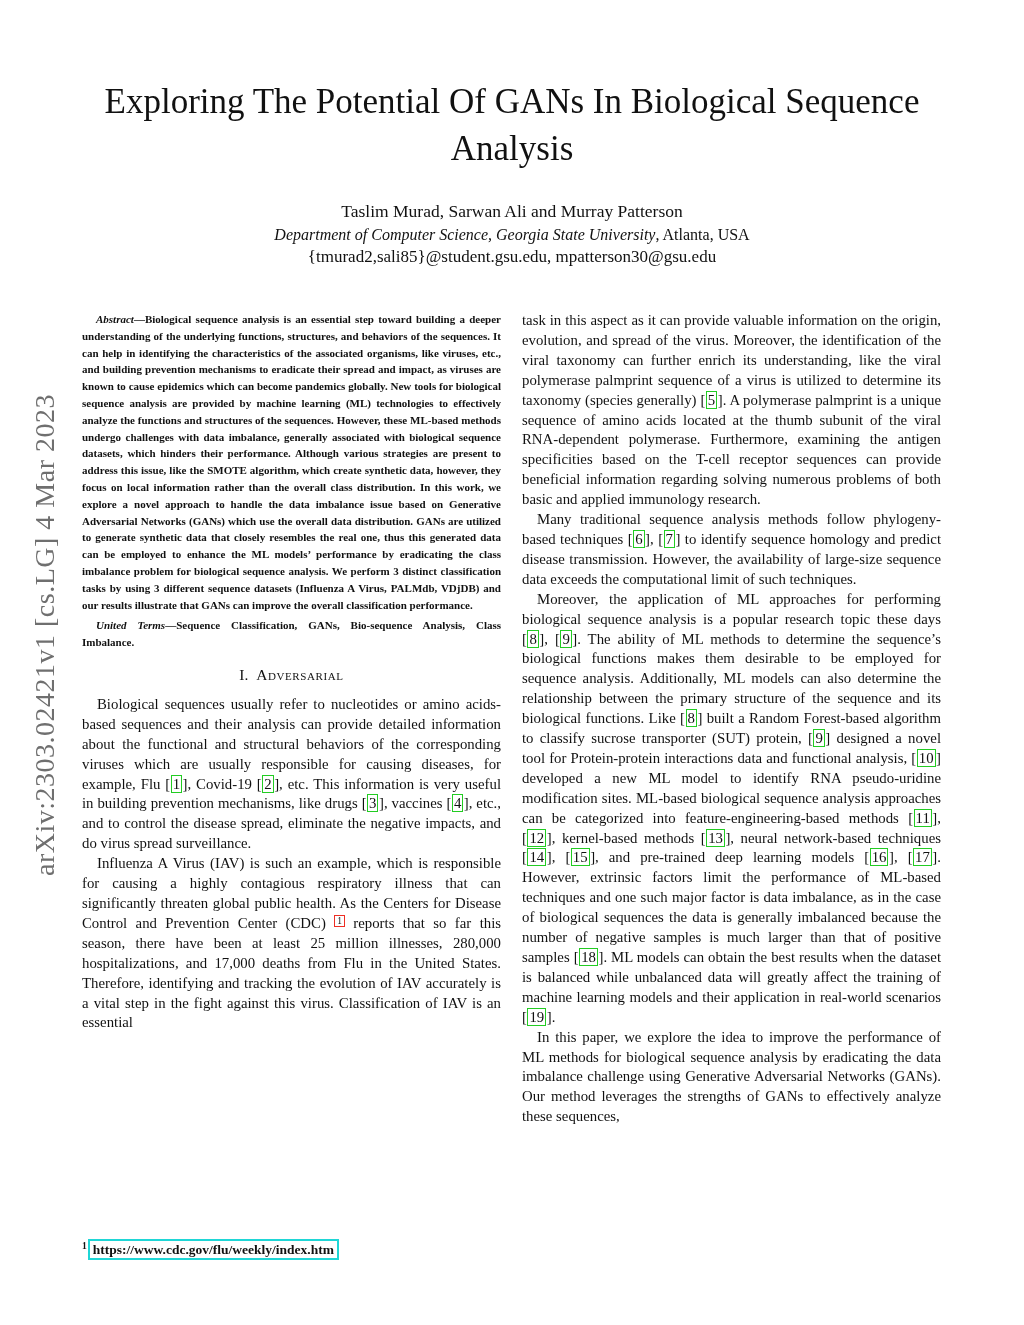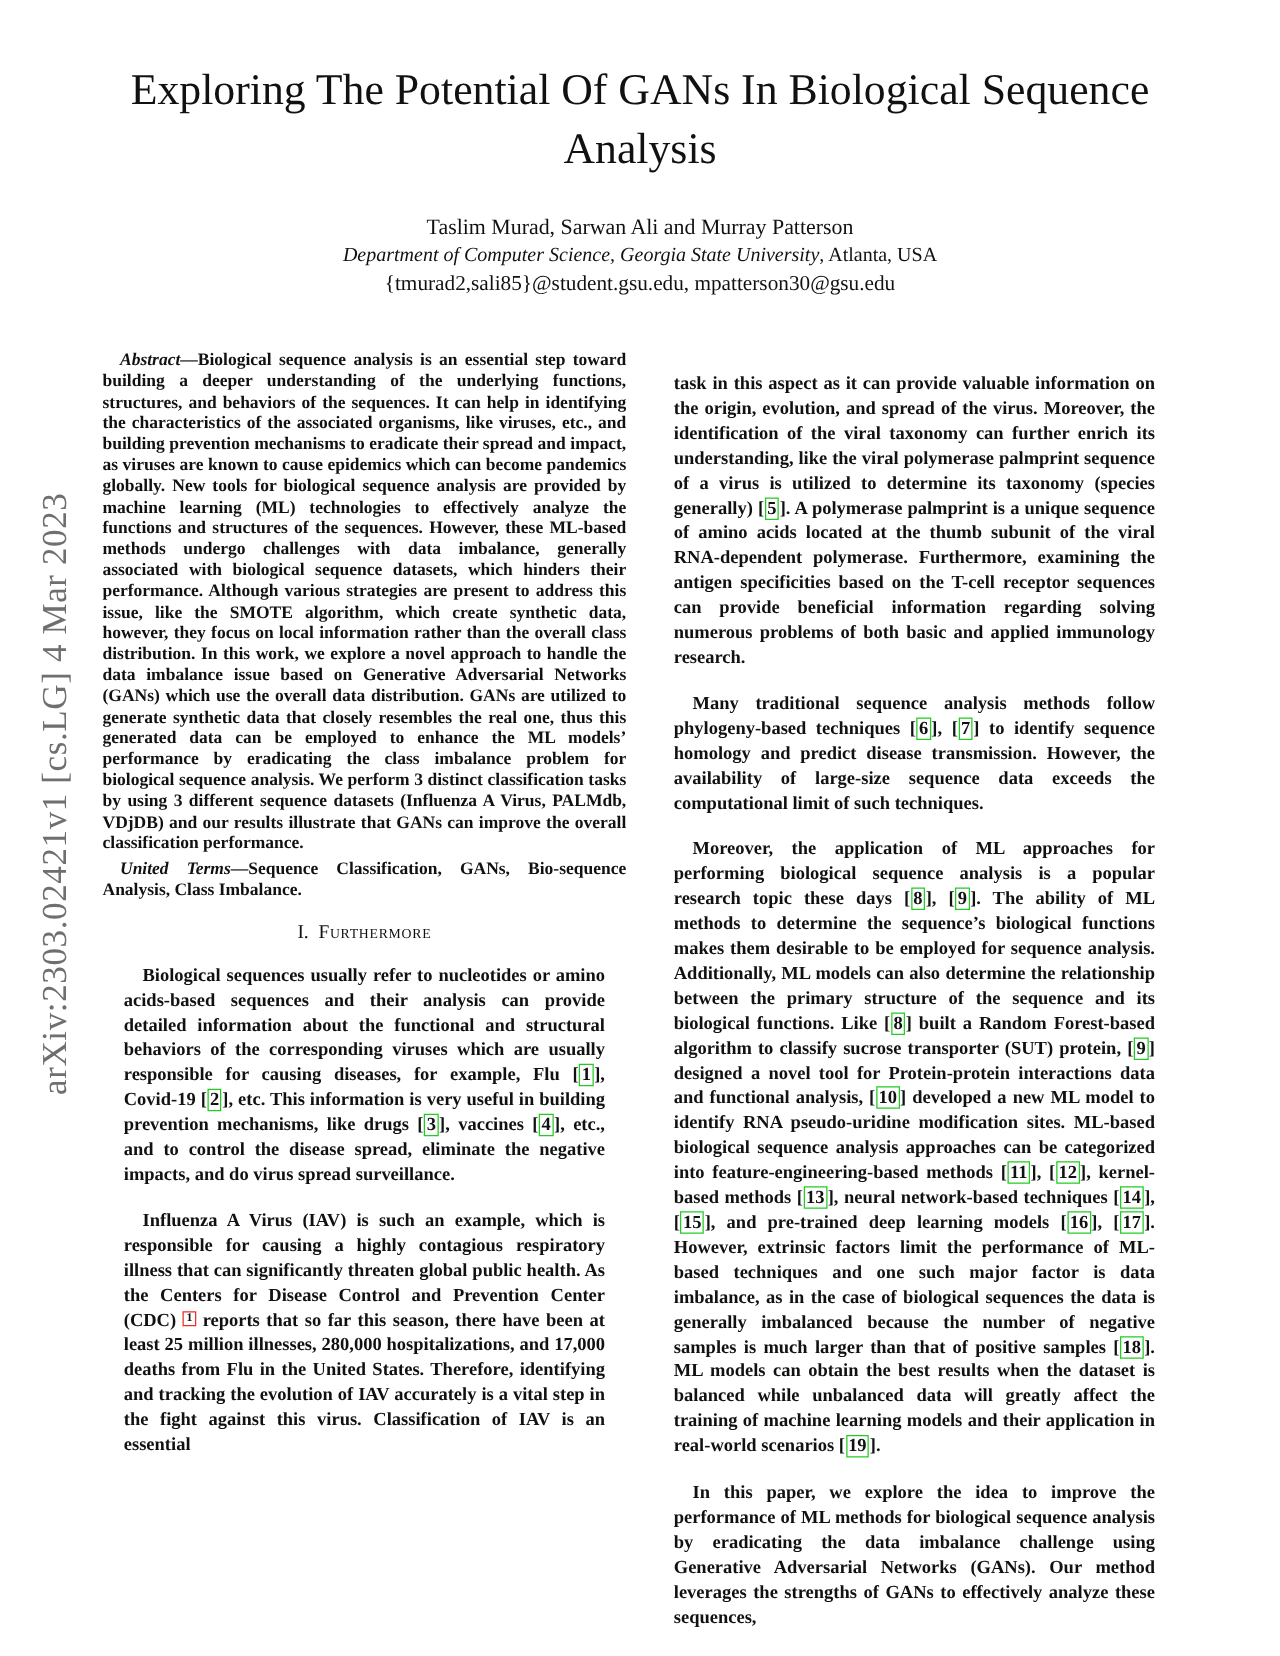--- a/index.html
+++ b/index.html
@@ -8,44 +8,44 @@
     font-family:"Liberation Serif","DejaVu Serif",serif;color:#111;
     --cite-green:#22cc22;--url-cyan:#1fd6d6;--fnref-red:#ee2e24;--sidebar-gray:#6f6f6f;
   }
   .page{position:absolute;inset:0;}
   .arxiv-watermark{
     position:absolute;left:45px;top:635px;
     transform:translate(-50%,-50%) rotate(-90deg);
     white-space:nowrap;font-size:28px;color:var(--sidebar-gray);
     letter-spacing:0.5px;
   }
-  .header{width:860px;margin:0 auto;padding-top:48px;text-align:center;}
+  .header{width:860px;margin:0 auto;padding-top:78px;text-align:center;}
   .paper-title{font-size:35px;line-height:47px;font-weight:400;max-width:830px;margin:0 auto;}
   .authors{font-size:17.5px;margin-top:29px;}
   .affiliation{font-size:16px;margin-top:4px;}
   .affiliation .it{font-style:italic;}
   .emails{font-size:17px;margin-top:3px;}
   .columns{
     display:flex;gap:21px;padding:0 83px 0 82px;margin-top:44px;
     text-align:justify;
   }
   .col{flex:1;min-width:0;position:relative;}
   .col-left{min-height:905px;}
   .abstract, .index-terms{
-    font-size:14px;line-height:16.8px;font-weight:700;
+    font-size:11px;line-height:16.8px;font-weight:700;
   }
   .abstract{text-indent:14px;}
   .index-terms{text-indent:14px;margin-top:4px;}
   .lead-italic{font-style:italic;}
   .section-heading{
     text-align:center;font-size:15.5px;margin-top:15px;margin-bottom:11px;
     font-weight:400;
   }
   .section-heading .sc{font-variant:small-caps;letter-spacing:0.6px;}
-  .body-par{font-size:14.8px;line-height:19.9px;text-indent:15px;margin:17px;font-weight:bold;}
+  .body-par{font-size:14.8px;line-height:19.9px;text-indent:15px;margin:0;}
   .body-par.no-indent{text-indent:0;}
   .cite{white-space:nowrap;}
   .cite-num{
     border:1.5px solid var(--cite-green);
     padding:0 1px;margin:0 0.5px;
   }
   .fnref{
     font-size:9.5px;line-height:0;
     border:1.5px solid var(--fnref-red);
     padding:0 2px;vertical-align:4px;
@@ -80,21 +80,21 @@
     <div class="col col-left">
       <div class="abstract">
         <span class="lead-italic">Abstract</span><span>—Biological sequence analysis is an essential step toward building a deeper understanding of the underlying functions, structures, and behaviors of the sequences. It can help in identifying the characteristics of the associated organisms, like viruses, etc., and building prevention mechanisms to eradicate their spread and impact, as viruses are known to cause epidemics which can become pandemics globally. New tools for biological sequence analysis are provided by machine learning (ML) technologies to effectively analyze the functions and structures of the sequences. However, these ML-based methods undergo challenges with data imbalance, generally associated with biological sequence datasets, which hinders their performance. Although various strategies are present to address this issue, like the SMOTE algorithm, which create synthetic data, however, they focus on local information rather than the overall class distribution. In this work, we explore a novel approach to handle the data imbalance issue based on Generative Adversarial Networks (GANs) which use the overall data distribution. GANs are utilized to generate synthetic data that closely resembles the real one, thus this generated data can be employed to enhance the ML models’ performance by eradicating the class imbalance problem for biological sequence analysis. We perform 3 distinct classification tasks by using 3 different sequence datasets (Influenza A Virus, PALMdb, VDjDB) and our results illustrate that GANs can improve the overall classification performance.</span>
       </div>
 
       <div class="index-terms">
         <span class="lead-italic">United Terms</span><span>—Sequence Classification, GANs, Bio-sequence Analysis, Class Imbalance.</span>
       </div>
 
       <div class="section-heading">
-        <span>I.</span>&nbsp;&nbsp;<span class="sc">Furthermore</span>
+        <span>I.</span>&nbsp;&nbsp;<span class="sc">Adversarial</span>
       </div>
 
       <p class="body-par">Biological sequences usually refer to nucleotides or amino acids-based sequences and their analysis can provide detailed information about the functional and structural behaviors of the corresponding viruses which are usually responsible for causing diseases, for example, Flu <span class="cite">[<span class="cite-num">1</span>]</span>, Covid-19 <span class="cite">[<span class="cite-num">2</span>]</span>, etc. This information is very useful in building prevention mechanisms, like drugs <span class="cite">[<span class="cite-num">3</span>]</span>, vaccines <span class="cite">[<span class="cite-num">4</span>]</span>, etc., and to control the disease spread, eliminate the negative impacts, and do virus spread surveillance.</p>
       <p class="body-par">Influenza A Virus (IAV) is such an example, which is responsible for causing a highly contagious respiratory illness that can significantly threaten global public health. As the Centers for Disease Control and Prevention Center (CDC) <span class="fnref">1</span> reports that so far this season, there have been at least 25 million illnesses, 280,000 hospitalizations, and 17,000 deaths from Flu in the United States. Therefore, identifying and tracking the evolution of IAV accurately is a vital step in the fight against this virus. Classification of IAV is an essential</p>
 
       <div class="footnote">
         <span class="footnote-marker">1</span><span class="footnote-url">https://www.cdc.gov/flu/weekly/index.htm</span>
       </div>
     </div>
 

